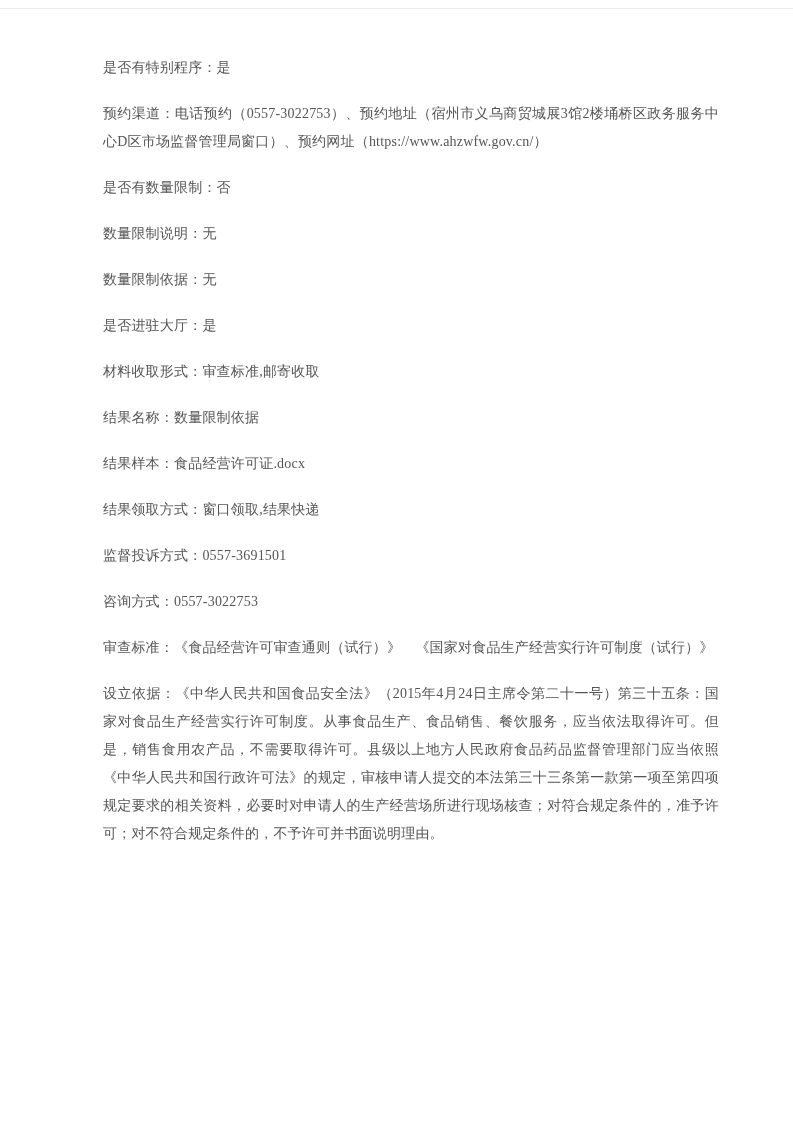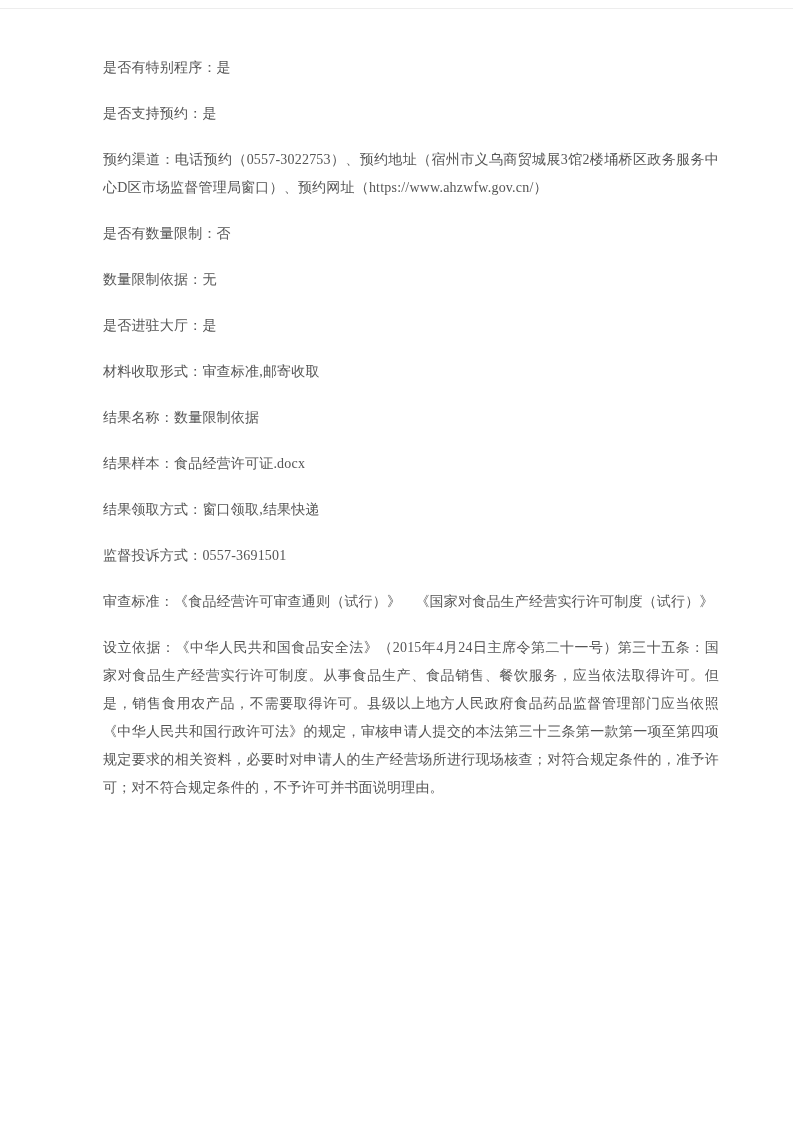--- a/index.html
+++ b/index.html
@@ -50,42 +50,43 @@
   }
 </style>
 </head>
 <body style="background: rgb(255, 255, 255);">
 
 <div class="page">
   <div class="top-hairline"></div>
   <main class="content" style="color: rgb(85, 85, 85);">
   <p class="field"><span class="label">是否有特别程序</span><span class="sep">：</span><span class="value">是</span></p>
 
-  <p class="field"><span class="label">是否支持预约</span><span class="sep">：</span><span class="value">是</span></p>
 
   <p class="field"><span class="label">预约渠道</span><span class="sep">：</span><span class="value">电话预约（0557-3022753）、预约地址（宿州市义乌商贸城展3馆2楼埇桥区政务服务中心D区市场监督管理局窗口）、预约网址（https://www.ahzwfw.gov.cn/）</span></p>
 
   <p class="field"><span class="label">是否有数量限制</span><span class="sep">：</span><span class="value">否</span></p>
 
+  <p class="field"><span class="label">数量限制说明</span><span class="sep">：</span><span class="value">无</span></p>
 
   <p class="field"><span class="label">数量限制依据</span><span class="sep">：</span><span class="value">无</span></p>
 
   <p class="field"><span class="label">是否进驻大厅</span><span class="sep">：</span><span class="value">是</span></p>
 
   <p class="field"><span class="label">材料收取形式</span><span class="sep">：</span><span class="value">审查标准,邮寄收取</span></p>
 
   <p class="field"><span class="label">结果名称</span><span class="sep">：</span><span class="value">数量限制依据</span></p>
 
   <p class="field"><span class="label">结果样本</span><span class="sep">：</span><span class="value">食品经营许可证.docx</span></p>
 
   <p class="field"><span class="label">结果领取方式</span><span class="sep">：</span><span class="value">窗口领取,结果快递</span></p>
 
 
   <p class="field"><span class="label">监督投诉方式</span><span class="sep">：</span><span class="value">0557-3691501</span></p>
 
+  <p class="field"><span class="label">咨询方式</span><span class="sep">：</span><span class="value">0557-3022753</span></p>
 
   <p class="field"><span class="label">审查标准</span><span class="sep">：</span><span class="value">《食品经营许可审查通则（试行）》　《国家对食品生产经营实行许可制度（试行）》</span></p>
 
 
   <p class="field"><span class="label">设立依据</span><span class="sep">：</span><span class="value">《中华人民共和国食品安全法》（2015年4月24日主席令第二十一号）第三十五条：国家对食品生产经营实行许可制度。从事食品生产、食品销售、餐饮服务，应当依法取得许可。但是，销售食用农产品，不需要取得许可。县级以上地方人民政府食品药品监督管理部门应当依照《中华人民共和国行政许可法》的规定，审核申请人提交的本法第三十三条第一款第一项至第四项规定要求的相关资料，必要时对申请人的生产经营场所进行现场核查；对符合规定条件的，准予许可；对不符合规定条件的，不予许可并书面说明理由。</span></p>
 
 </main>
 </div>
 
 </body></html>

